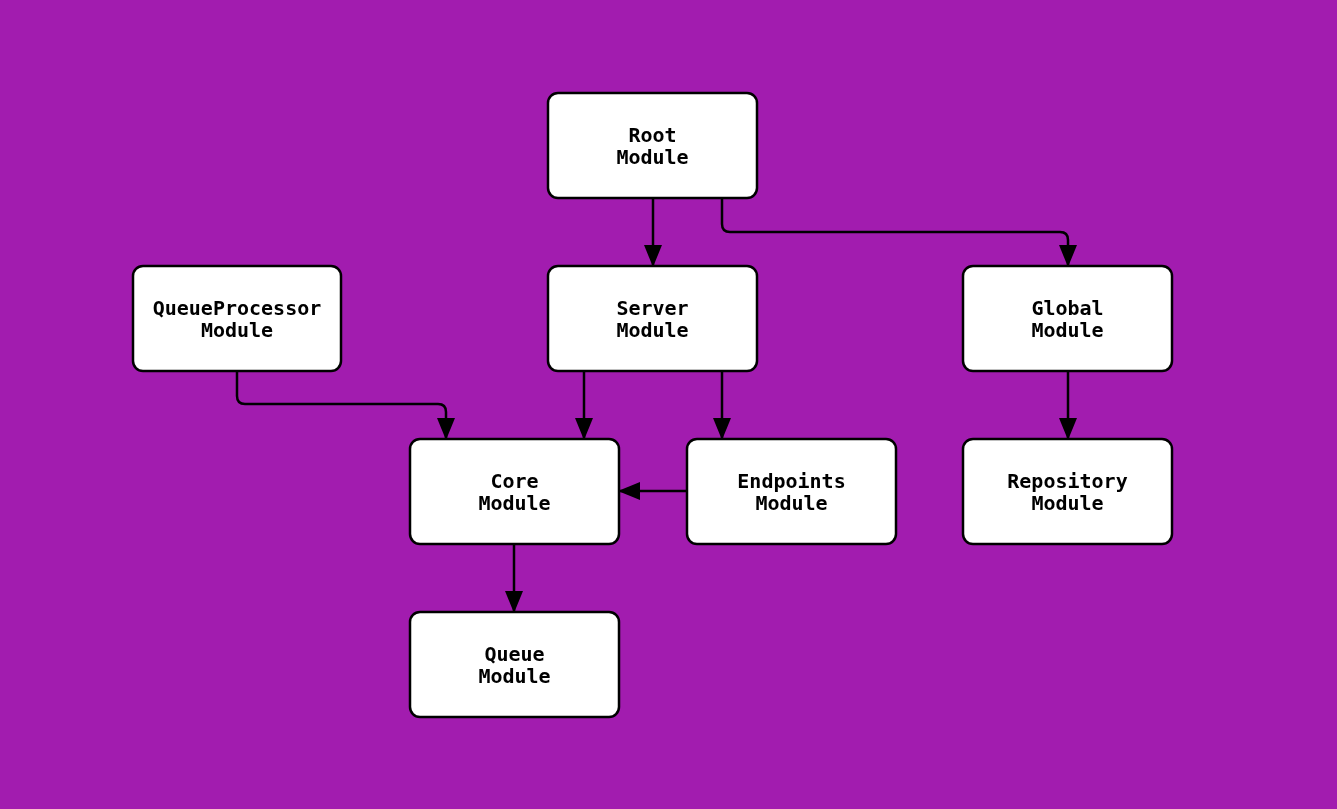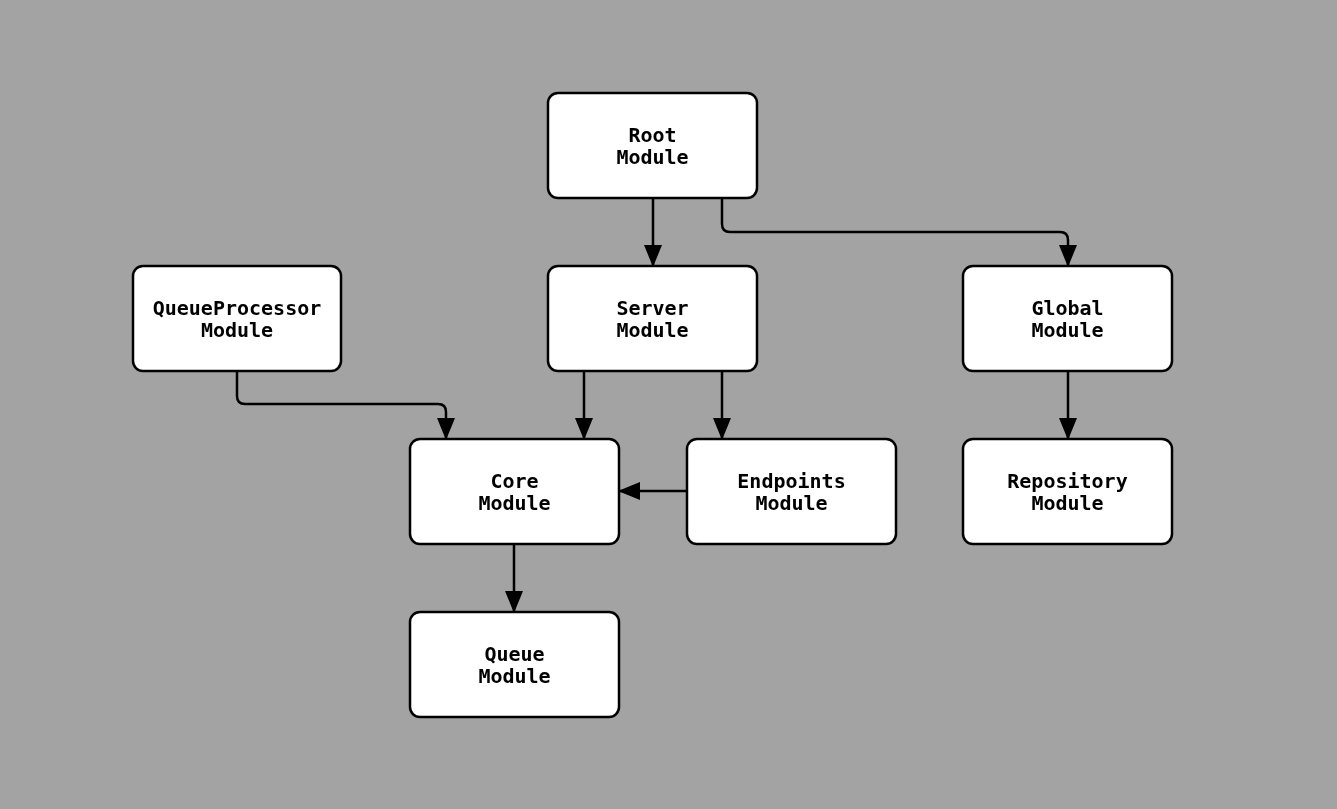--- a/index.html
+++ b/index.html
@@ -4,21 +4,21 @@
 <style>
   html, body {
     margin: 0;
     padding: 0;
     background: #ffffff;
   }
   .canvas {
     position: relative;
     width: 1337px;
     height: 809px;
-    background: #a3a3a3;
+    background: #a21caf;
     overflow: hidden;
     font-family: "DejaVu Sans Mono", monospace;
   }
   svg text {
     font-family: "DejaVu Sans Mono", monospace;
     font-weight: bold;
     fill: #000000;
   }
   svg .node-box {
     fill: #ffffff;

